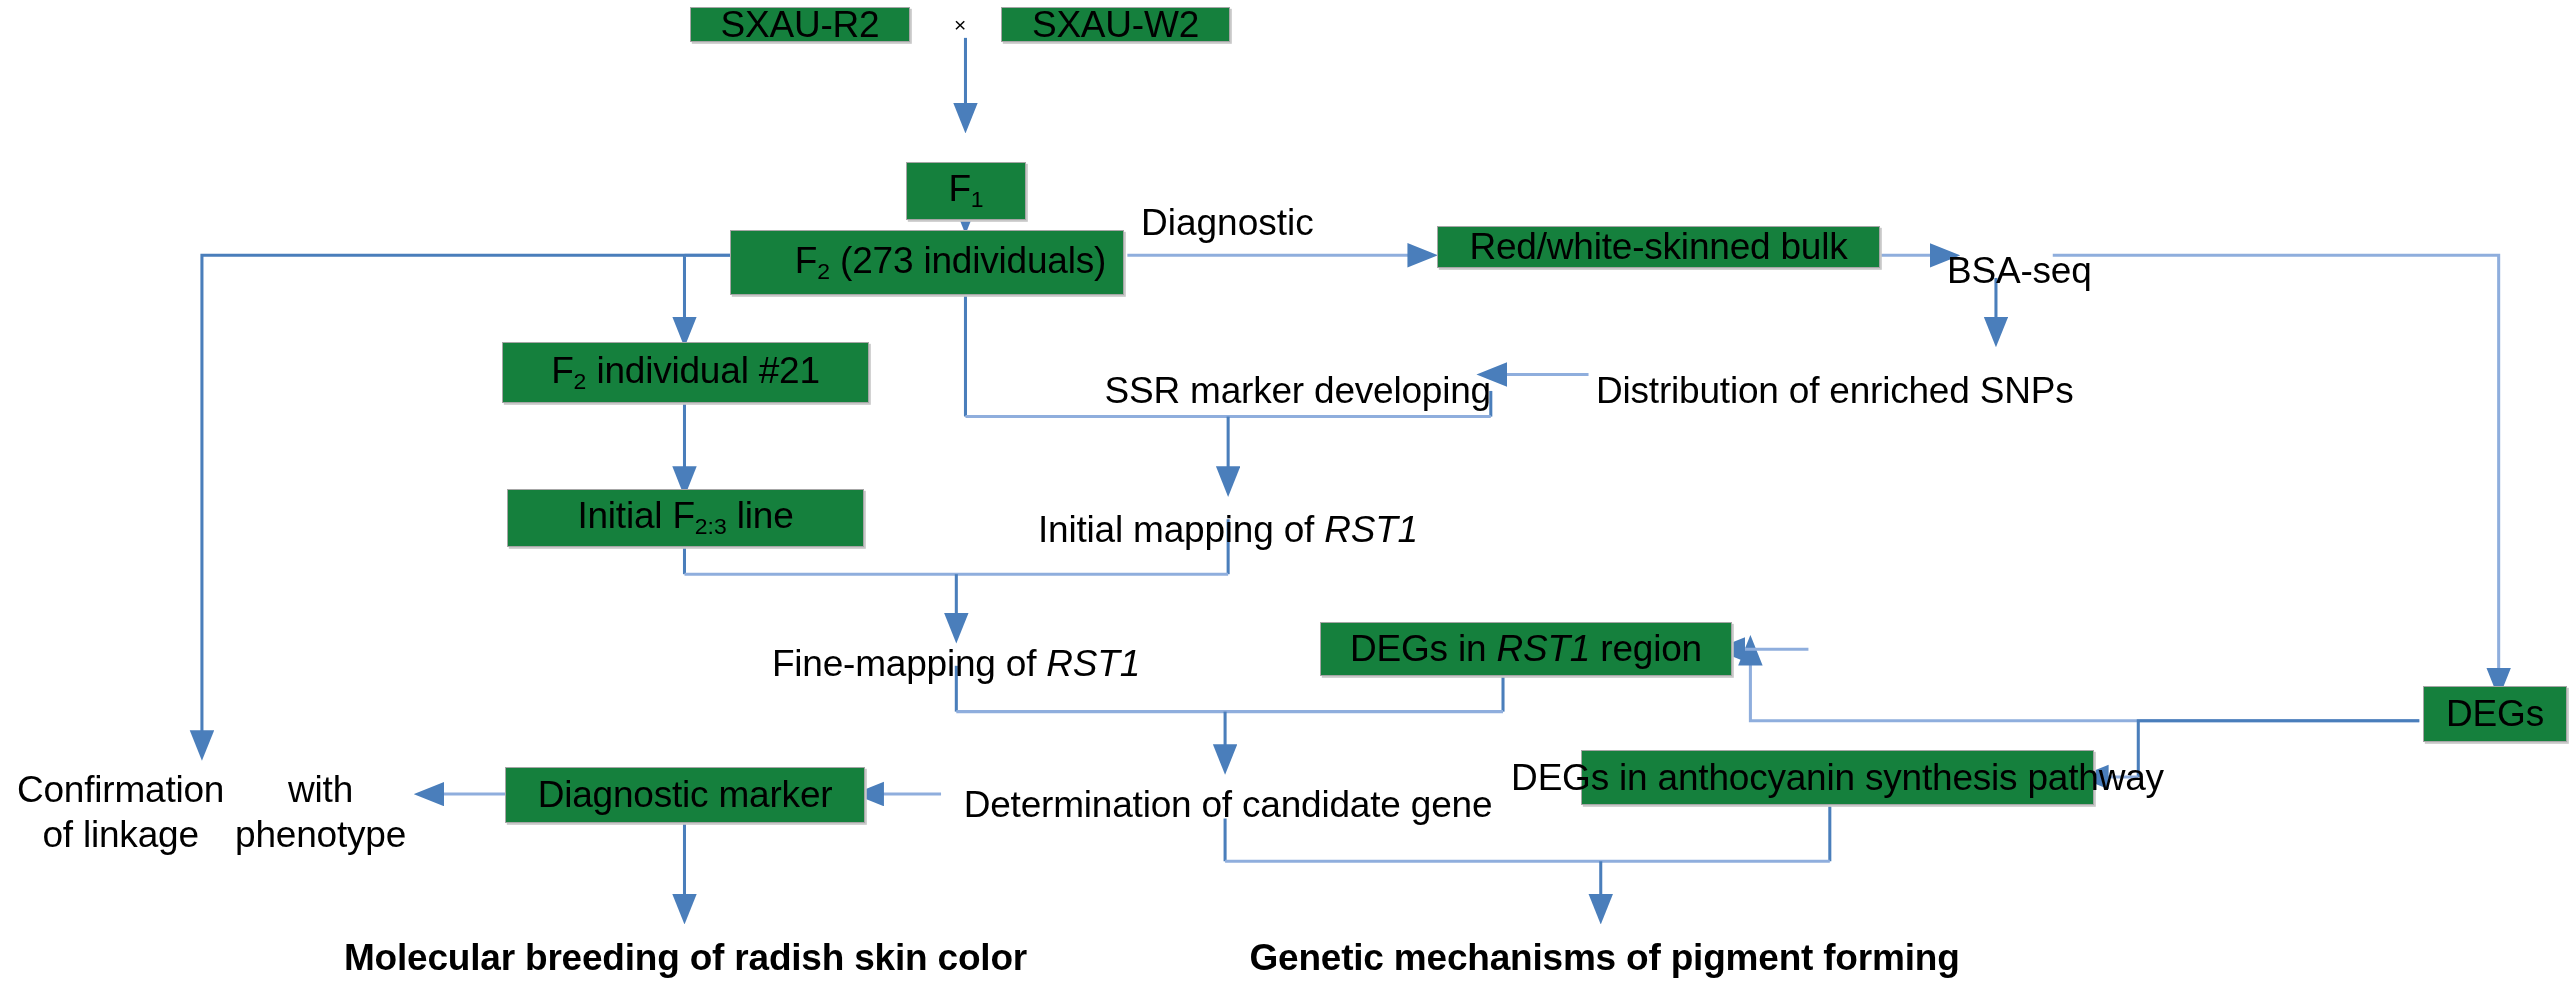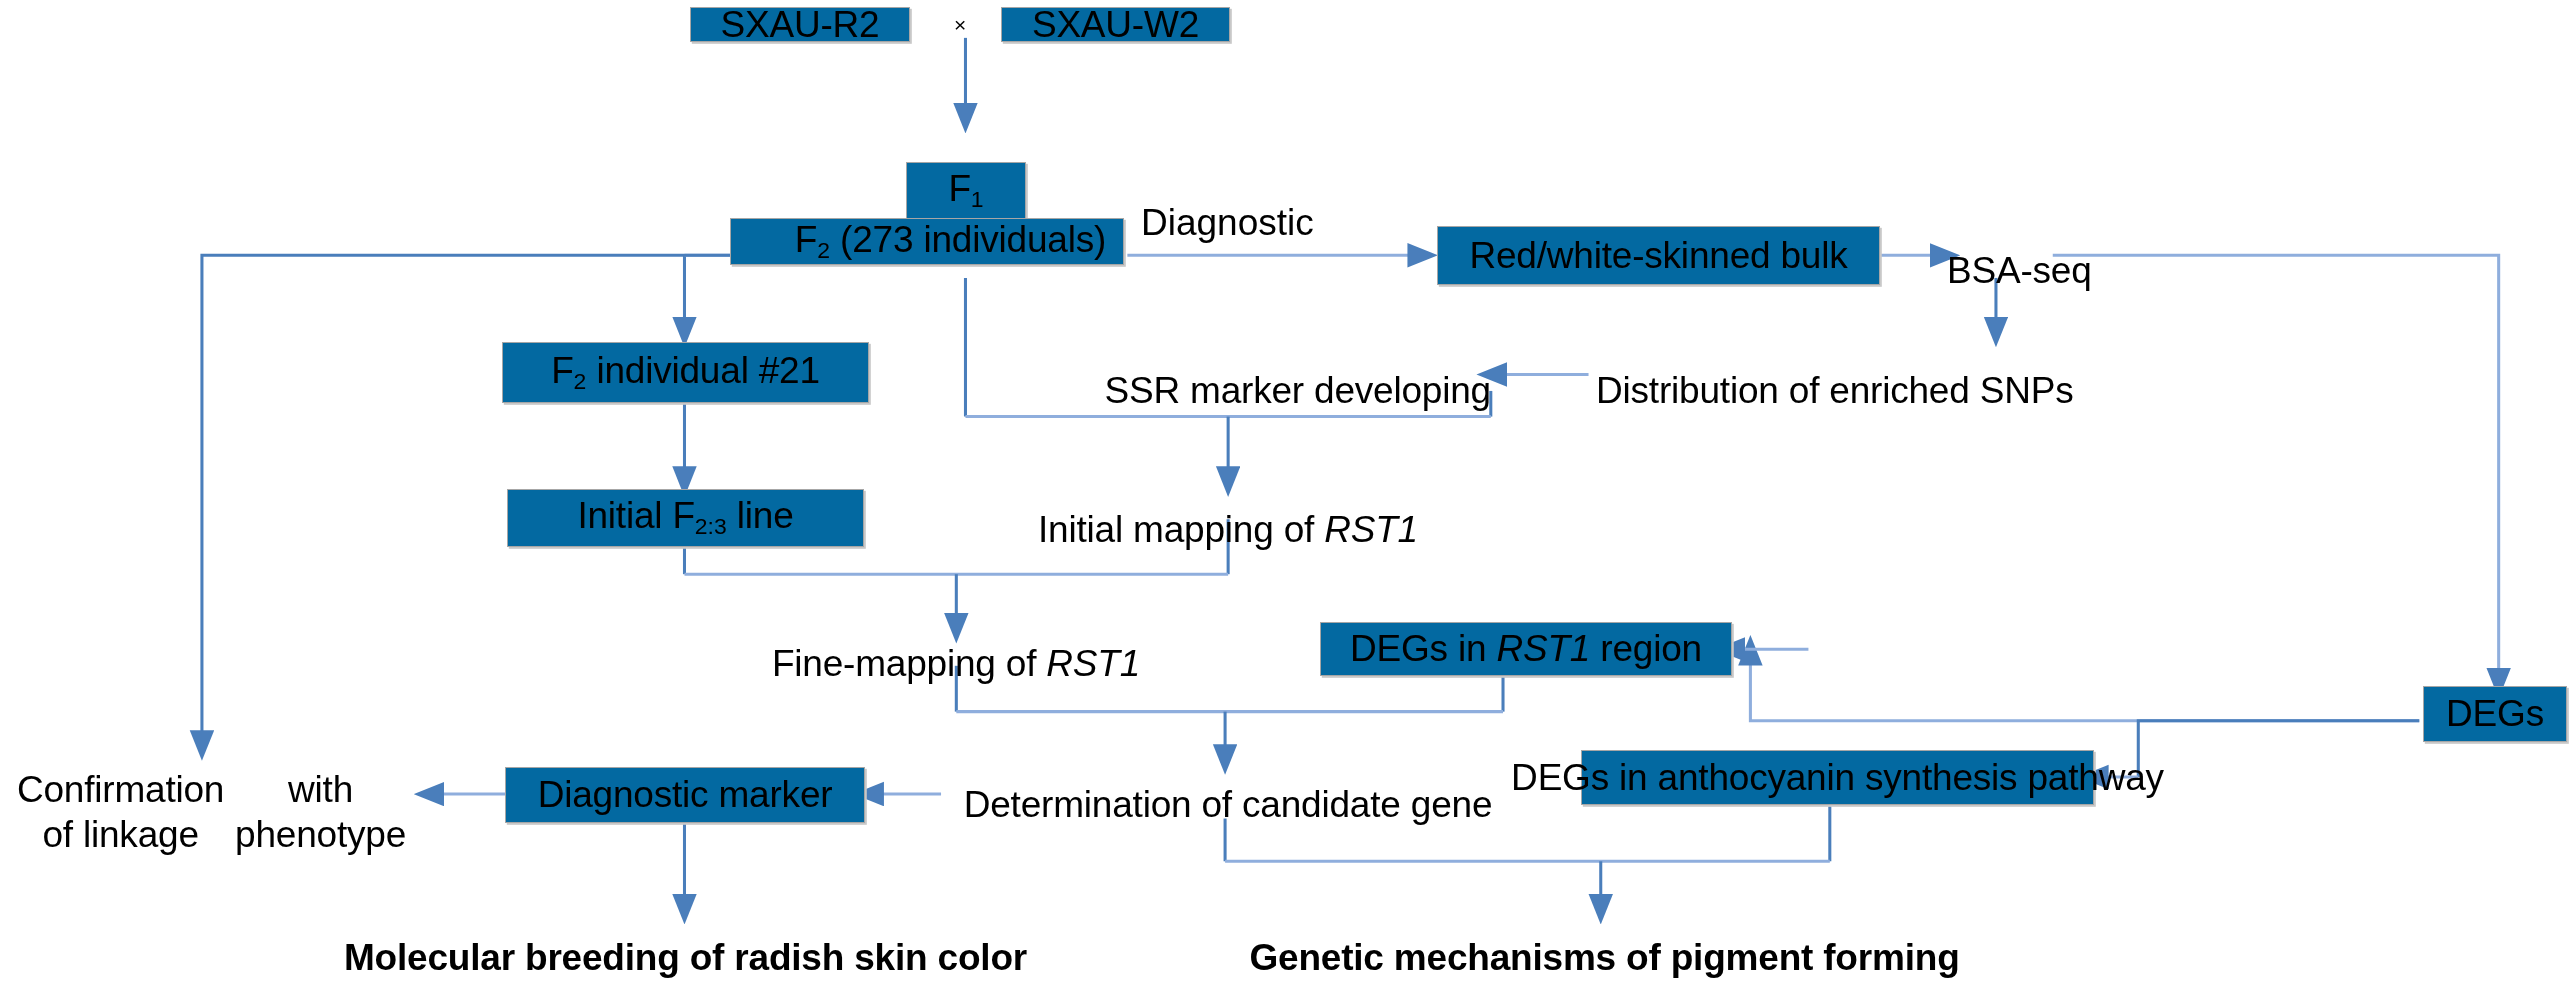--- a/index.html
+++ b/index.html
@@ -32,21 +32,21 @@
     display: flex;
     align-items: center;
     justify-content: center;
     text-align: center;
     line-height: 1.12;
     white-space: nowrap;
     font-size: 37px;
     letter-spacing: -0.2px;
   }
   .boxed {
-    background: #0369a1;
+    background: #15803d;
     border: 1.8px solid #a6a6a6;
     box-shadow: 1.8px 1.8px 0 0 #c8c8c8;
     justify-content: center;
   }
   .plain {
     background: transparent;
     border: none;
     margin-top: 16px;
   }
   .bold {
@@ -154,29 +154,29 @@
   </div>
 
   <div class="node boxed" style="left:1001px; top:7.3px; width:229px; height:35px;">
     <span>SXAU-W2</span>
   </div>
 
   <div class="node boxed" style="left:906px; top:119px; width:120px; height:58px;margin-top:43px;">
     <span><span>F</span><sub>1</sub></span>
   </div>
 
-  <div class="node boxed" style="left:730px; top:218px; width:394px; height:47px;padding-left:47px;">
+  <div class="node boxed" style="left:730px; top:230px; width:394px; height:65px;padding-left:47px;">
     <span><span>F</span><sub>2</sub><span> (273 individuals)</span></span>
   </div>
 
   <div class="edge-label" style="left:1141px; top:202px;">
     <span>Diagnostic</span>
   </div>
 
-  <div class="node boxed" style="left:1437px; top:226px; width:443px; height:59px;">
+  <div class="node boxed" style="left:1437px; top:226px; width:443px; height:42px;">
     <span>Red/white-skinned bulk</span>
   </div>
 
   <div class="node plain" style="left:1947px; top:233px; width:116px; height:44px; justify-content:flex-start;">
     <span>BSA-seq</span>
   </div>
 
   <div class="node boxed" style="left:502px; top:342px; width:367px; height:61px;">
     <span><span>F</span><sub>2</sub><span> individual  #21</span></span>
   </div>

